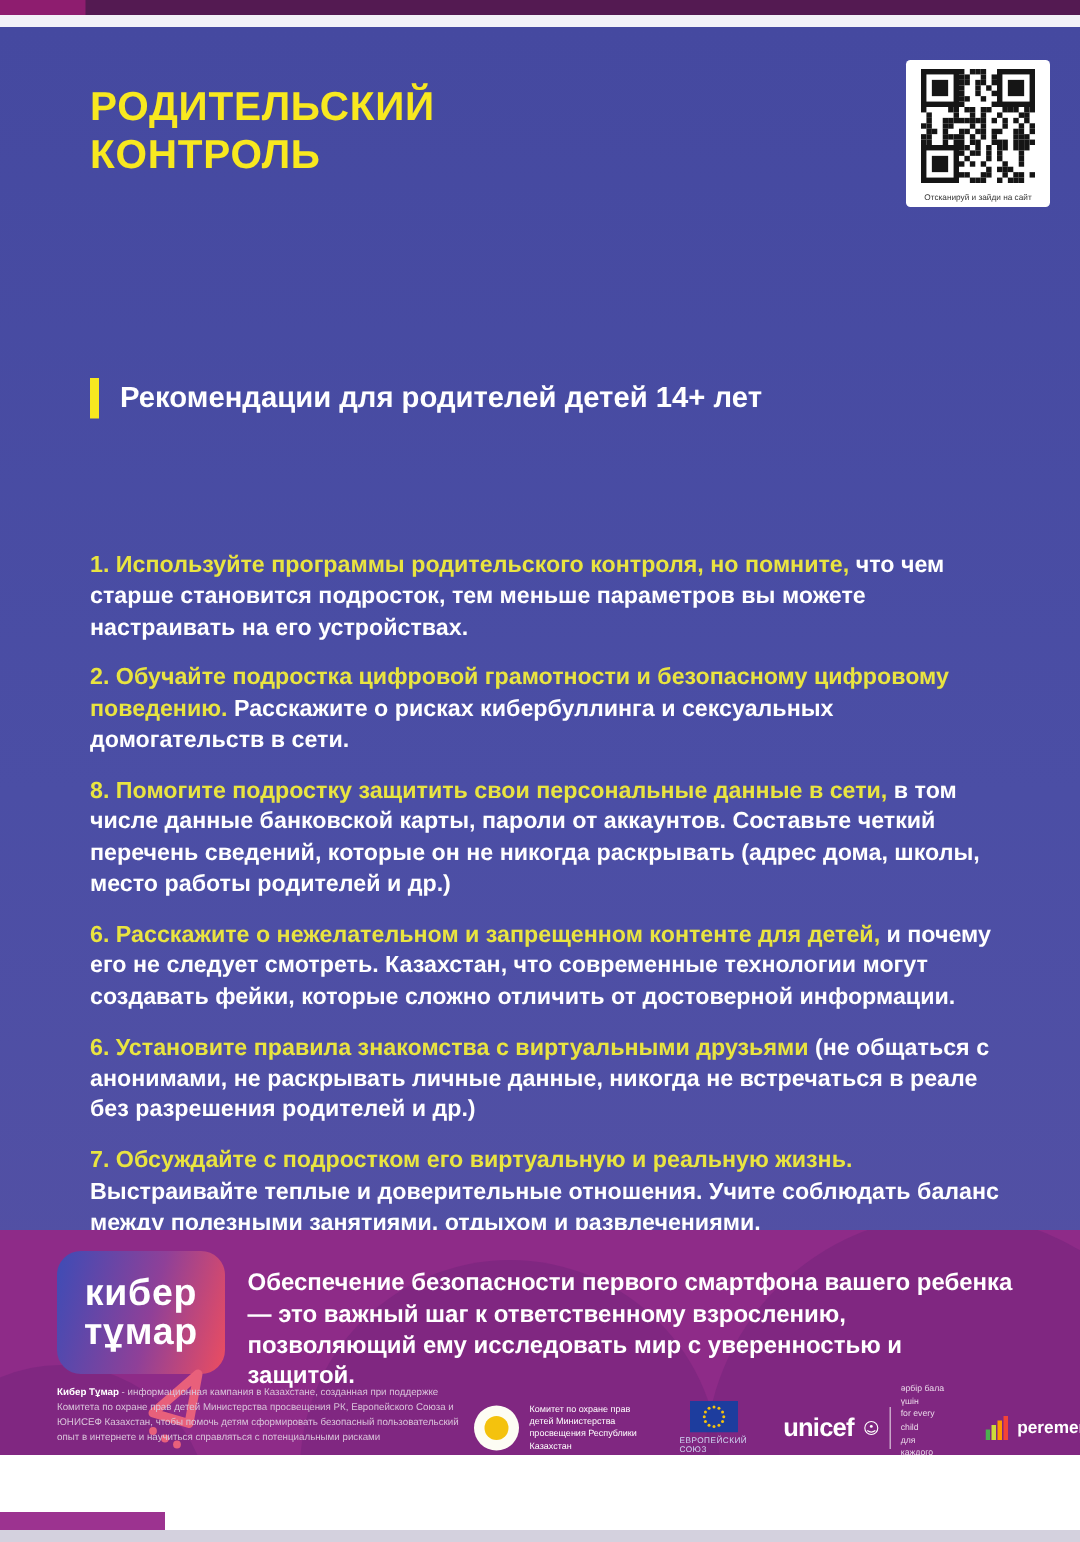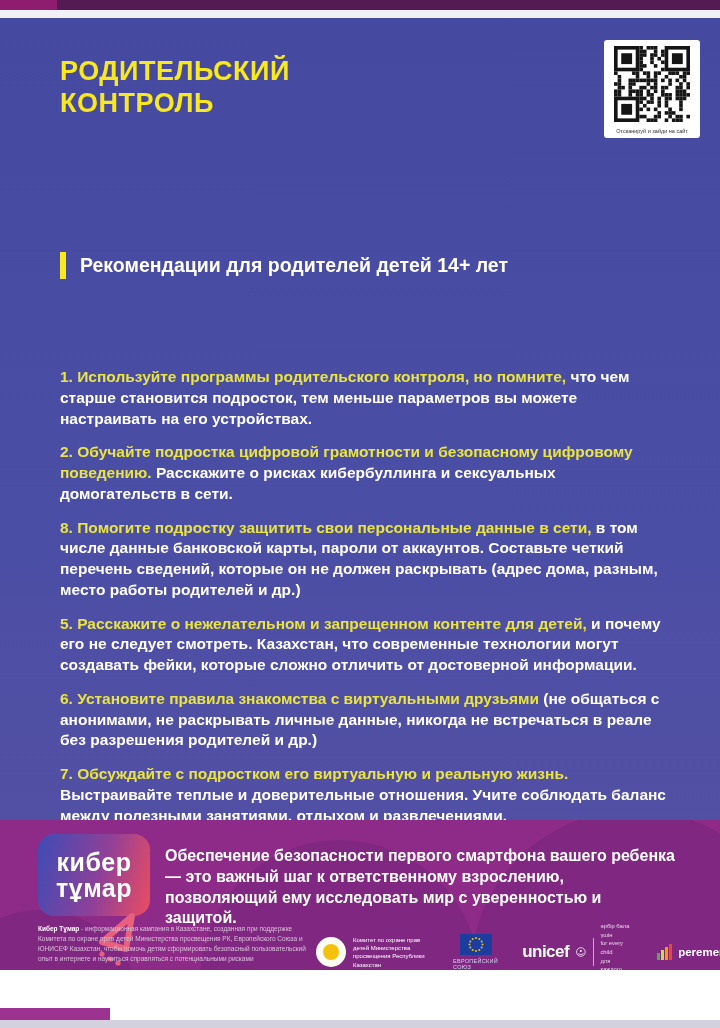--- a/index.html
+++ b/index.html
@@ -257,24 +257,24 @@
 
 
     <div class="list">
       <p class="item">
         <span class="lead">1. Используйте программы родительского контроля, но помните,</span><span class="rest"> что чем старше становится подросток, тем меньше параметров вы можете настраивать на его устройствах.</span>
       </p>
       <p class="item">
         <span class="lead">2. Обучайте подростка цифровой грамотности и безопасному цифровому поведению.</span><span class="rest"> Расскажите о рисках кибербуллинга и сексуальных домогательств в сети.</span>
       </p>
       <p class="item">
-        <span class="lead">8. Помогите подростку защитить свои персональные данные в сети,</span><span class="rest"> в том числе данные банковской карты, пароли от аккаунтов. Составьте четкий перечень сведений, которые он не должен раскрывать (адрес дома, разным, место работы родителей и др.)</span>
-      </p>
-      <p class="item">
-        <span class="lead">5. Расскажите о нежелательном и запрещенном контенте для детей,</span><span class="rest"> и почему его не следует смотреть. Казахстан, что современные технологии могут создавать фейки, которые сложно отличить от достоверной информации.</span>
+        <span class="lead">8. Помогите подростку защитить свои персональные данные в сети,</span><span class="rest"> в том числе данные банковской карты, пароли от аккаунтов. Составьте четкий перечень сведений, которые он не никогда раскрывать (адрес дома, школы, место работы родителей и др.)</span>
+      </p>
+      <p class="item">
+        <span class="lead">6. Расскажите о нежелательном и запрещенном контенте для детей,</span><span class="rest"> и почему его не следует смотреть. Казахстан, что современные технологии могут создавать фейки, которые сложно отличить от достоверной информации.</span>
       </p>
       <p class="item">
         <span class="lead">6. Установите правила знакомства с виртуальными друзьями</span><span class="rest"> (не общаться с анонимами, не раскрывать личные данные, никогда не встречаться в реале без разрешения родителей и др.)</span>
       </p>
       <p class="item">
         <span class="lead">7. Обсуждайте с подростком его виртуальную и реальную жизнь.</span><span class="rest"> Выстраивайте теплые и доверительные отношения. Учите соблюдать баланс между полезными занятиями, отдыхом и развлечениями.</span>
       </p>
     </div>
   </div>
 

